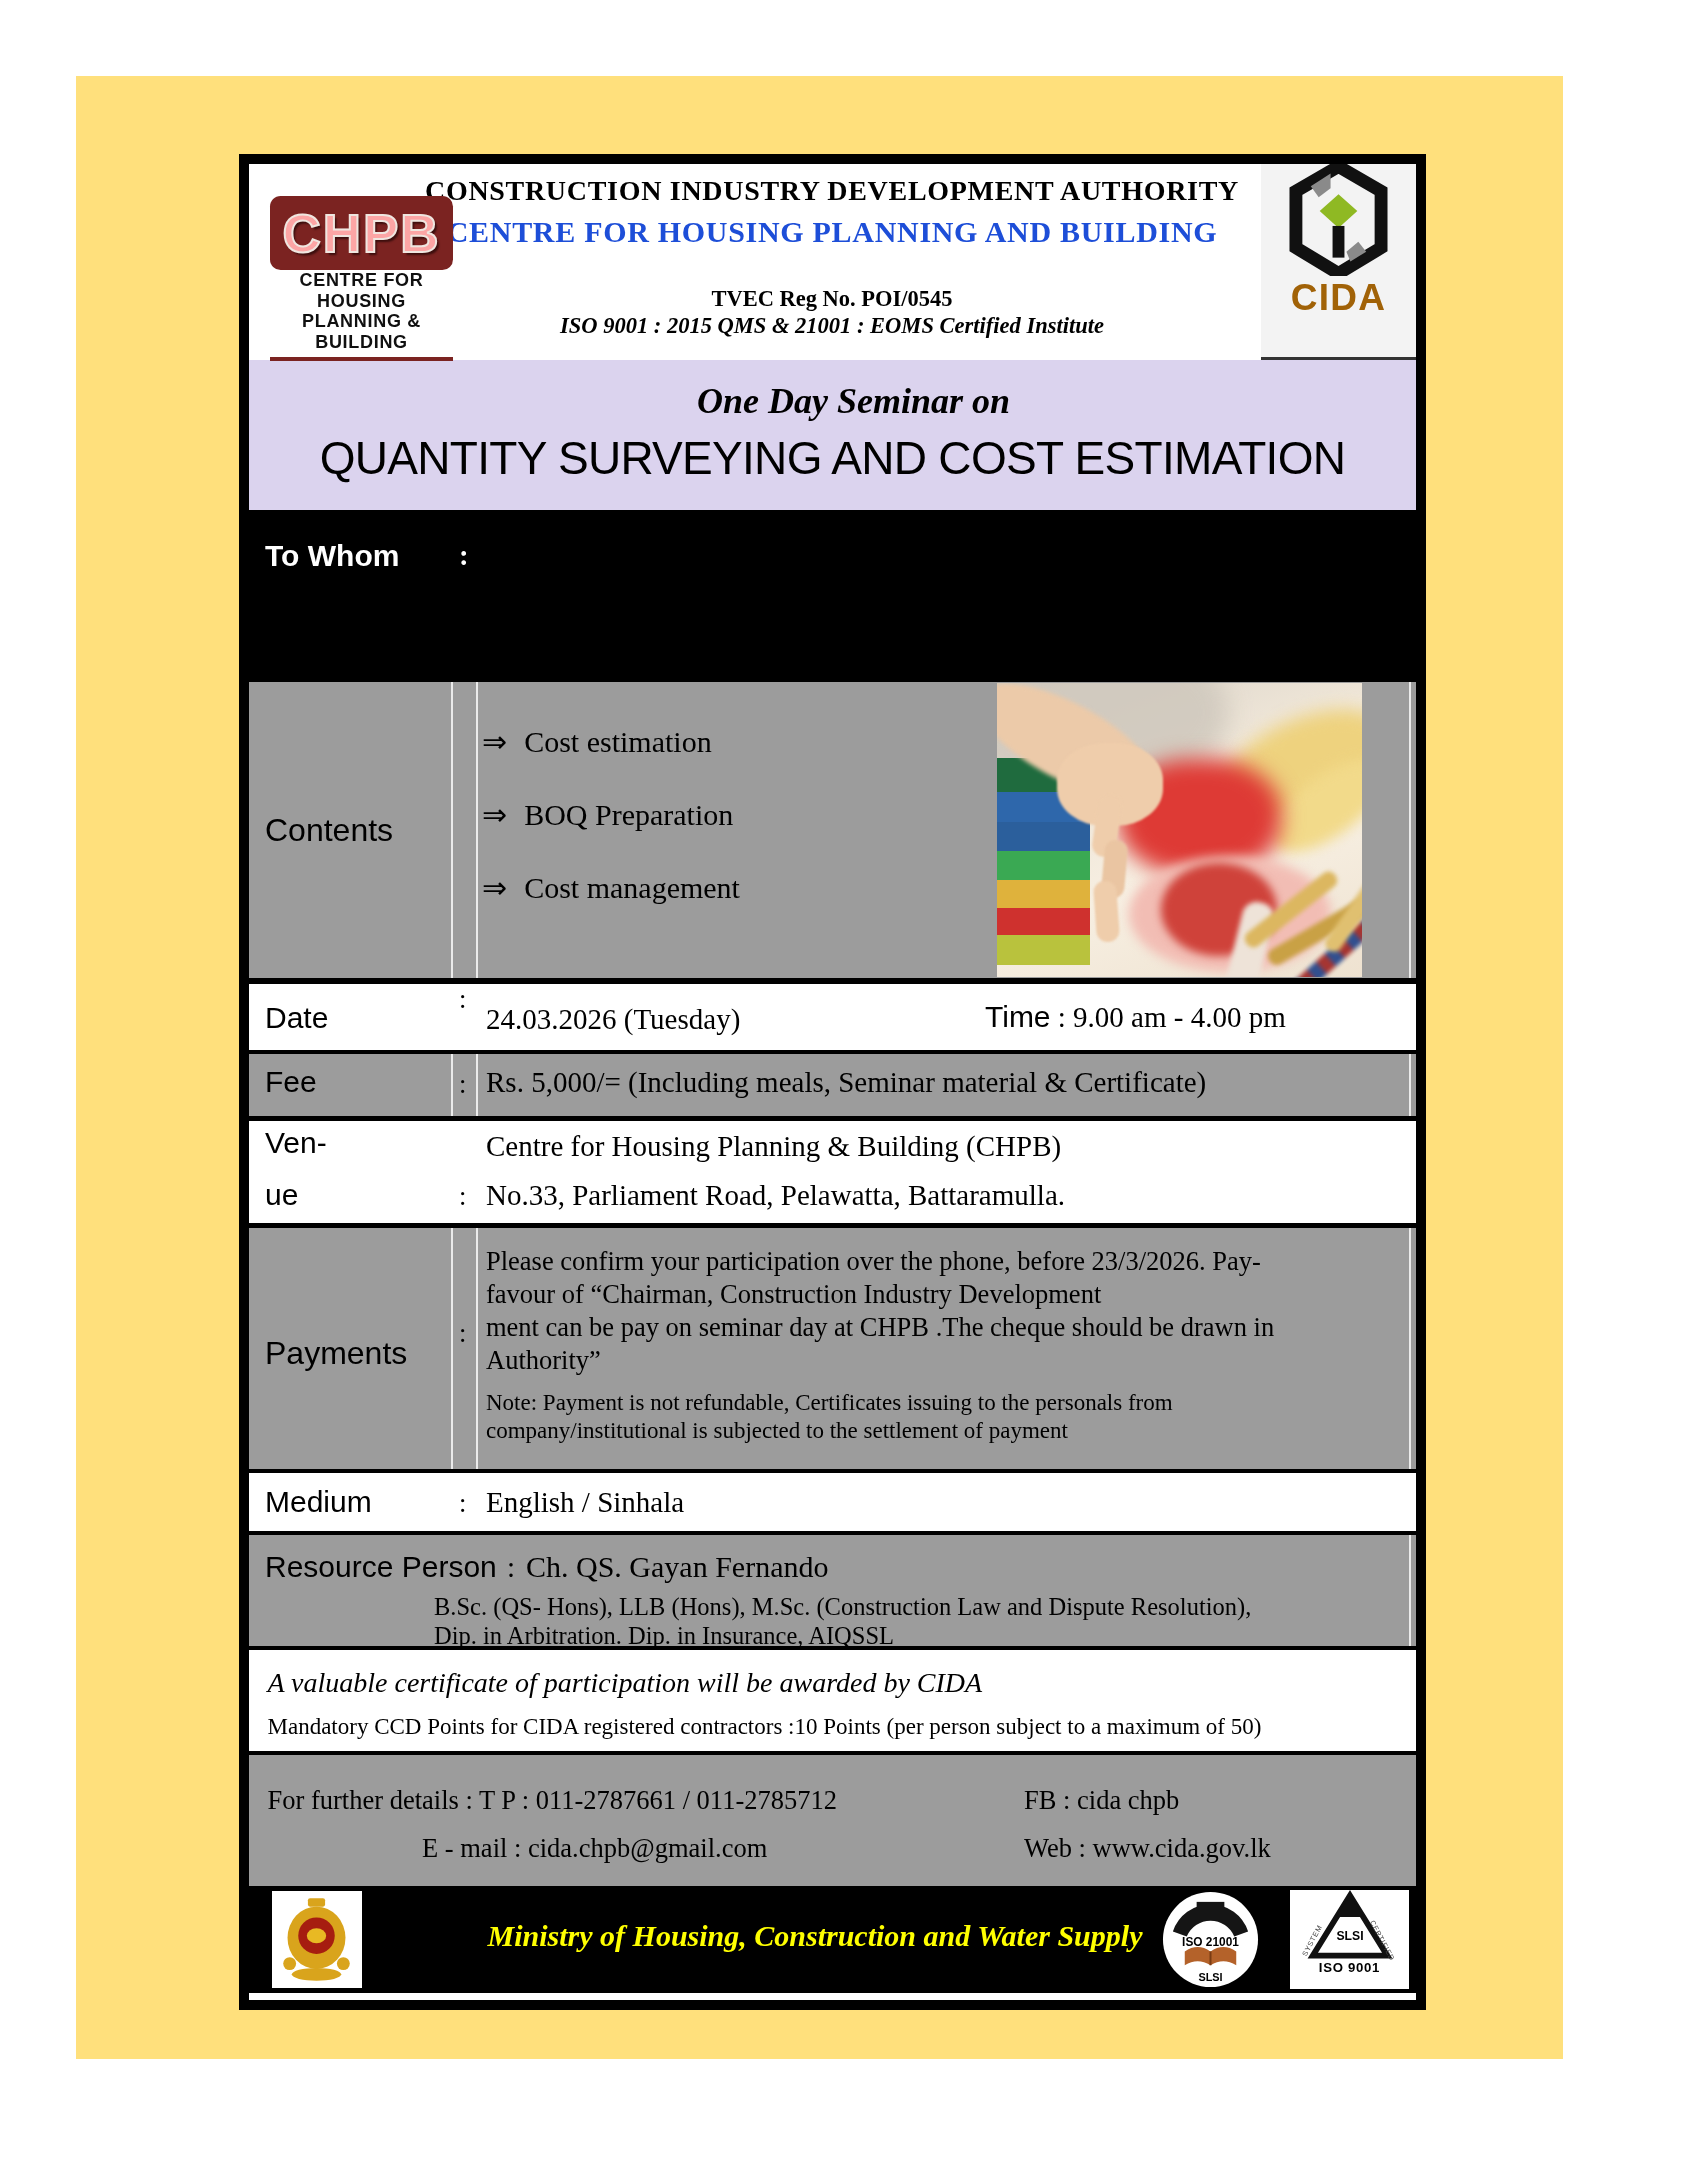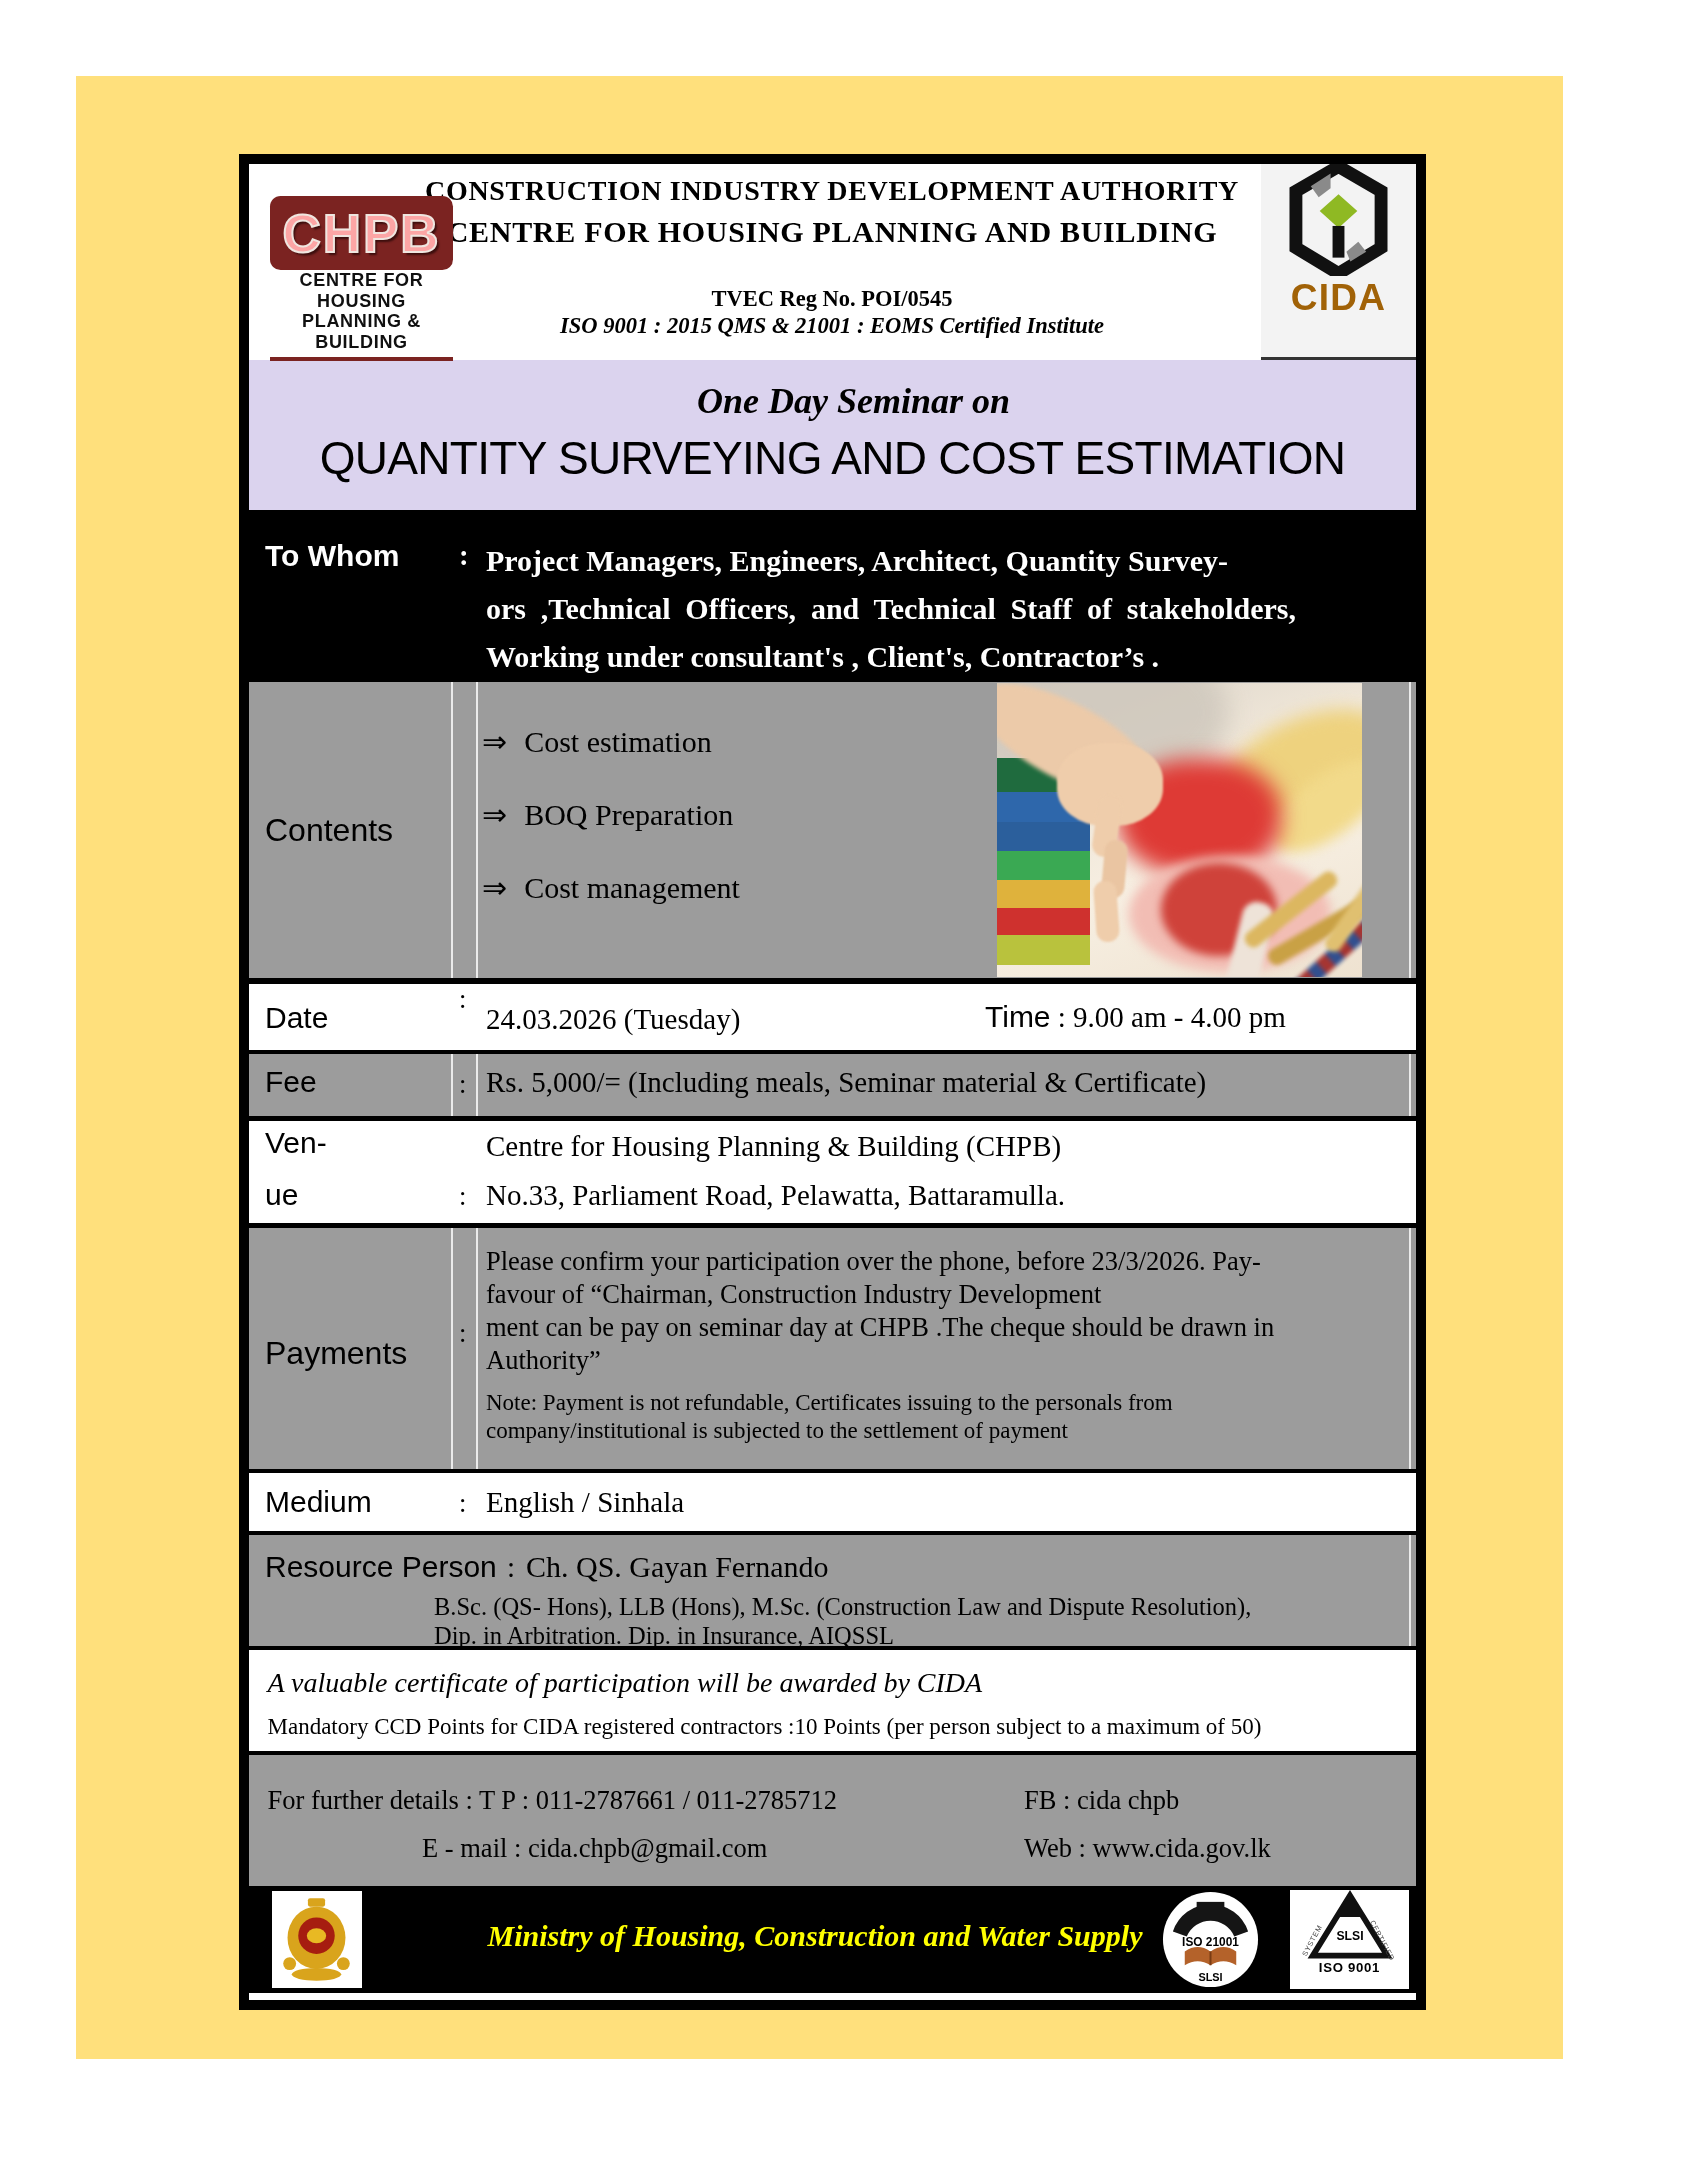--- a/index.html
+++ b/index.html
@@ -15,21 +15,21 @@
   .chpb{position:absolute;left:21px;top:32px;width:183px;}
   .chpb-box{height:74px;background:#7B2321;border-radius:10.6px;display:flex;align-items:center;justify-content:center;}
   .chpb-acronym{font-family:"Liberation Sans",sans-serif;font-weight:bold;font-size:53px;letter-spacing:2px;
      color:#fca5a5;-webkit-text-stroke:2px #efe6e0;text-shadow:2.6px 2.6px 2px rgba(20,0,0,.6);}
   .chpb-t{font-family:"Liberation Sans",sans-serif;font-weight:bold;font-size:18px;line-height:20.5px;
      letter-spacing:0.7px;color:#101010;text-align:center;}
   .chpb-t:first-of-type{margin-top:5.3px;}
   .chpb-rule{height:4.6px;background:#7B2321;margin-top:4.6px;}
   .head-center{position:absolute;left:0;top:0;width:1166px;text-align:center;}
   .h-line1{margin-top:10.6px;font-weight:bold;font-size:28px;letter-spacing:0.7px;}
-  .h-line2{margin-top:8px;font-weight:bold;font-size:30px;letter-spacing:0.7px;color:#000000;}
+  .h-line2{margin-top:8px;font-weight:bold;font-size:30px;letter-spacing:0.7px;color:#1d4ed8;}
   .h-line3{margin-top:37px;font-weight:bold;font-size:22.5px;}
   .h-line4{margin-top:1.3px;font-weight:bold;font-style:italic;font-size:22.5px;}
   .cida-box{position:absolute;right:0;top:0;width:155px;height:193px;background:#F3F3F3;
      border-bottom:3.3px solid #333;display:flex;flex-direction:column;align-items:center;}
   .cida-text{font-family:"Liberation Sans",sans-serif;font-weight:bold;font-size:37px;letter-spacing:1.3px;color:#a16207;margin-top:1.3px;}
 
   
   .titleband{height:150px;background:#DBD3EE;text-align:center;overflow:hidden;}
   .t-sub{margin-top:20px;font-weight:bold;font-style:italic;font-size:36px;padding-left:42px;}
   .t-main{margin-top:9.3px;font-family:"Liberation Sans",sans-serif;font-size:46px;letter-spacing:-0.7px;}
@@ -169,25 +169,20 @@
     </div>
 
     <div class="titleband">
       <div class="t-sub">One Day Seminar on</div>
       <div class="t-main">QUANTITY SURVEYING AND COST ESTIMATION</div>
     </div>
 
     <div class="towhom">
       <div class="tw-label sans">To Whom</div>
       <div class="tw-colon">:</div>
-      <div class="tw-lines">
-        <div>Project Managers, Engineers, Architect, Quantity Survey-</div>
-        <div class="ws">ors ,Technical  Officers, and  Technical  Staff  of  stakeholders,</div>
-        <div>Working under consultant's , Client's, Contractor’s .</div>
-      </div>
     </div>
 
     <div class="contents">
       <div class="vline vl-a"></div>
       <div class="vline vl-b"></div>
       <div class="vline vl-c"></div>
       <div class="c-label">Contents</div>
       <div class="bullets">
         <div class="bullet-line"><span class="arrow">⇒</span><span>Cost estimation</span></div>
         <div class="bullet-line"><span class="arrow">⇒</span><span>BOQ Preparation</span></div>

